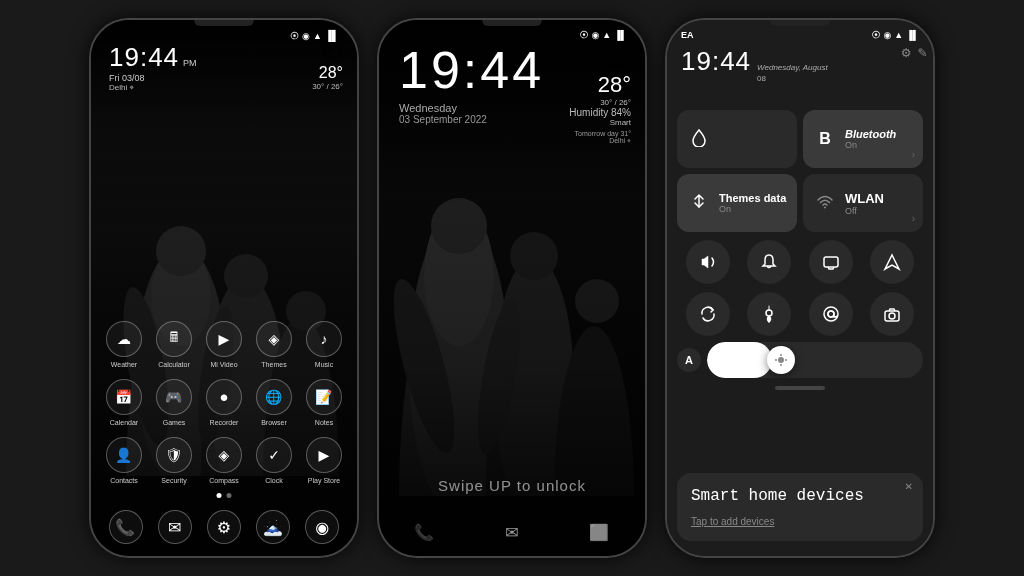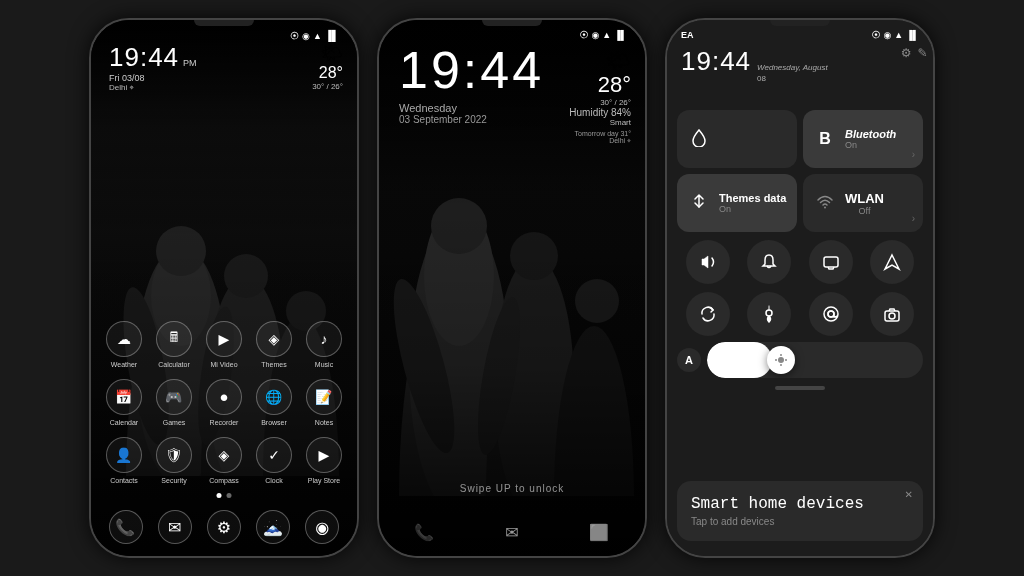--- a/index.html
+++ b/index.html
@@ -467,21 +467,21 @@
     <div style="position:absolute;top:28px;right:14px;z-index:50;text-align:right;">
       <div style="font-size:20px;">🌤</div>
       <div style="font-size:22px;font-weight:200;color:#fff;">28°</div>
       <div style="font-size:8px;color:#bbb;">30° / 26°</div>
       <div style="font-size:10px;color:#bbb;">Humidity 84%</div>
       <div style="font-size:8px;color:#bbb;">Smart</div>
       <div style="font-size:7px;color:#999;margin-top:3px;">Tomorrow day 31°</div>
       <div style="font-size:7px;color:#999;">Delhi ⌖</div>
     </div>
 
-    <div style="position:absolute;bottom:62px;left:50%;transform:translateX(-50%);z-index:50;font-size:10px;color:rgba(255,255,255,0.55);white-space:nowrap;letter-spacing:1px;text-align:center;">Swipe UP to unlock</div>
+    <div style="position:absolute;bottom:62px;left:50%;transform:translateX(-50%);z-index:50;font-size:15px;color:rgba(255,255,255,0.55);white-space:nowrap;letter-spacing:1px;text-align:center;">Swipe UP to unlock</div>
 
     <div style="position:absolute;bottom:14px;left:0;right:0;z-index:50;display:flex;justify-content:space-around;align-items:center;">
       <span style="font-size:16px;color:rgba(255,255,255,0.6);">📞</span>
       <span style="font-size:16px;color:rgba(255,255,255,0.6);">✉</span>
       <span style="font-size:16px;color:rgba(255,255,255,0.6);">⬜</span>
     </div>
   </div>
   <div class="phone-side-btn phone-vol-up"></div>
   <div class="phone-side-btn phone-vol-down"></div>
   <div class="phone-side-btn phone-power"></div>
@@ -549,21 +549,21 @@
         <div class="cc-tile-icon">
           <svg width="20" height="20" viewBox="0 0 20 20" fill="none">
             <path d="M3 9 Q10 2 17 9" stroke="#888" stroke-width="1.5" stroke-linecap="round" fill="none"></path>
             <path d="M5.5 11.5 Q10 7 14.5 11.5" stroke="#888" stroke-width="1.5" stroke-linecap="round" fill="none"></path>
             <path d="M8 14 Q10 12 12 14" stroke="#888" stroke-width="1.5" stroke-linecap="round" fill="none"></path>
             <circle cx="10" cy="16.5" r="1" fill="#888"></circle>
           </svg>
         </div>
         <div class="cc-tile-text">
           <div style="font-size:13px;font-weight:600;color:#fff;">WLAN</div>
-          <div style="font-size:9px;color:#888;text-align:center;">Off</div>
+          <div style="font-size:9px;color:#888;">Off</div>
         </div>
         <div class="chevron">›</div>
       </div>
     </div>
 
     <div class="cc-icon-row">
       <div class="cc-circle-btn">
         <svg width="18" height="18" viewBox="0 0 18 18" fill="none">
           <path d="M3 6h2l4-3v12l-4-3H3z" fill="#fff" stroke="#fff" stroke-width="0.5"></path>
           <path d="M13 5 Q16 9 13 13" stroke="#fff" stroke-width="1.5" stroke-linecap="round" fill="none"></path>
@@ -632,19 +632,19 @@
           </svg>
         </div>
       </div>
     </div>
 
     <div class="cc-handle"></div>
 
     <div class="smart-home-card">
       <span class="sh-close">✕</span>
       <div style="font-size:16px;color:#fff;font-weight:500;font-family:Liberation Mono, monospace;">Smart home devices</div>
-      <div style="font-size:10px;color:#888;margin-top:3px;">Tap to add devices</div>
+      <div style="font-size:10px;color:#888;margin-top:11px;text-decoration:underline;">Tap to add devices</div>
     </div>
   </div>
   <div class="phone-side-btn phone-vol-up"></div>
   <div class="phone-side-btn phone-vol-down"></div>
   <div class="phone-side-btn phone-power"></div>
 </div>
 
 </body></html>

